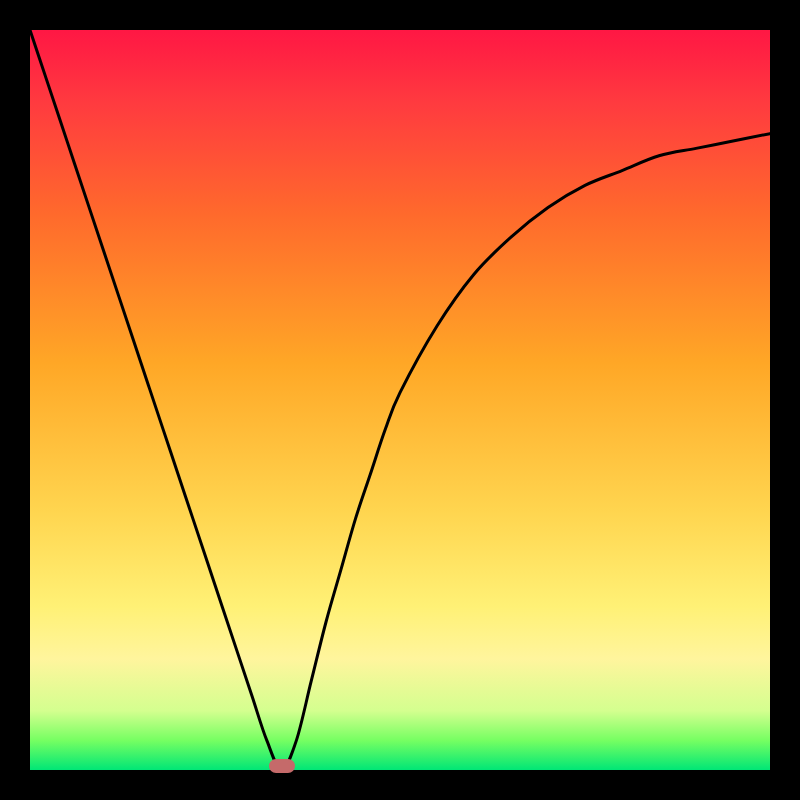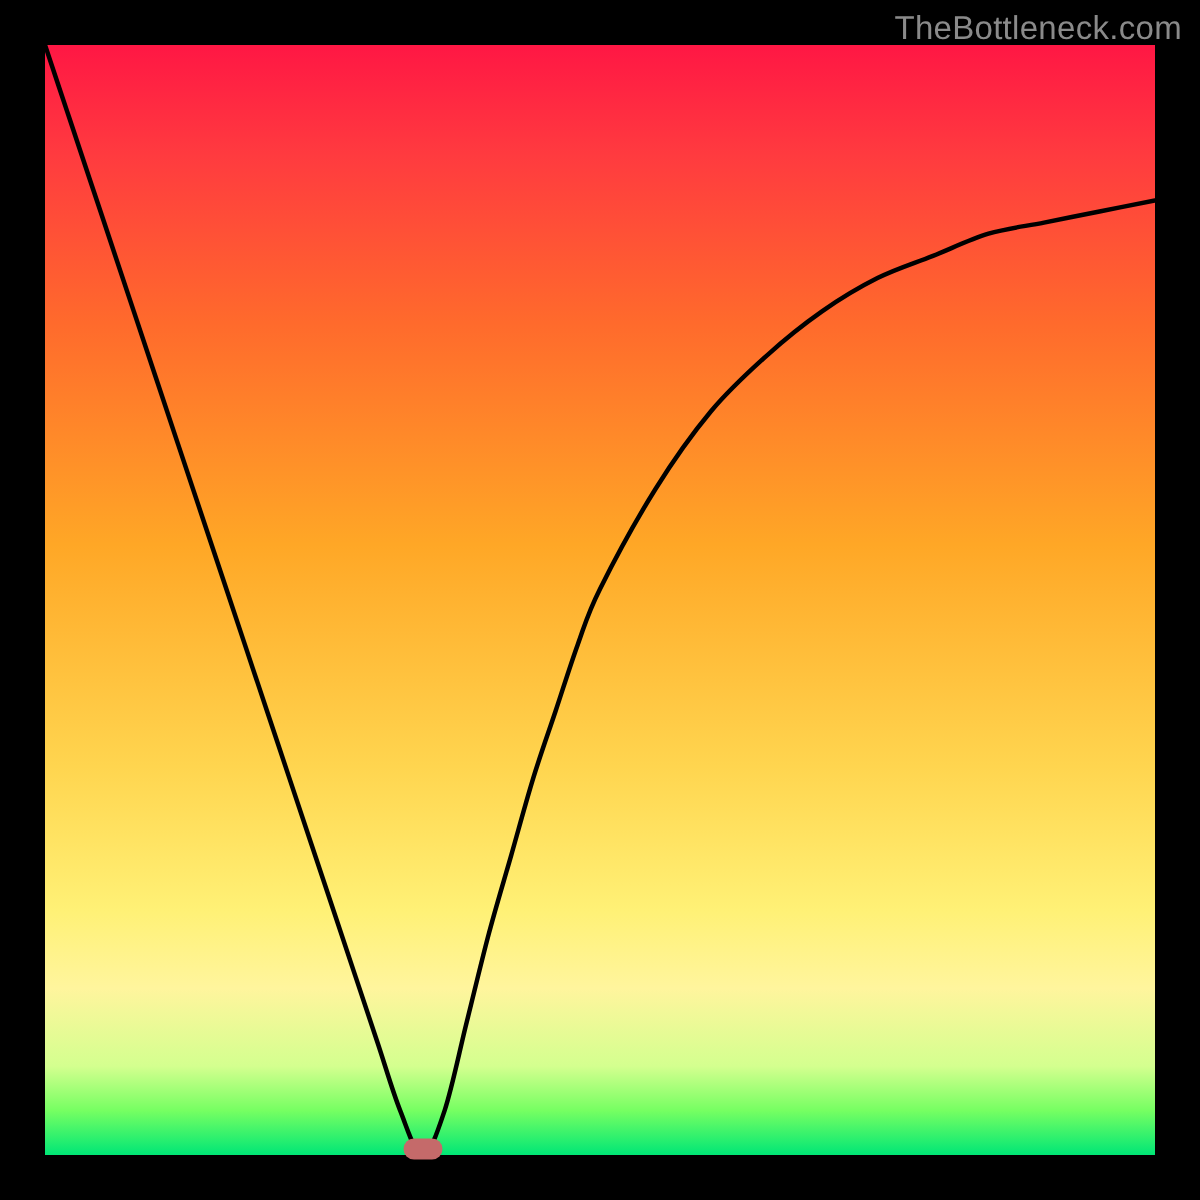--- a/index.html
+++ b/index.html
@@ -57,20 +57,19 @@
     height: 14px;
     border-radius: 7px;
     background: #c56a6a;
     transform: translate(-50%, -50%);
   }
 </style>
 </head>
 <body>
 
 <div class="frame">
-  <div class="watermark">TheBottleneck.com</div>
   <div class="plot-area">
     <svg class="curve" viewBox="0 0 740 740" preserveAspectRatio="none">
       <path id="curve-path" d="M 0 0 C 2.466666666666667 7.4000000000000155, 9.866666666666667 29.6000000000001, 14.8 44.40000000000009 C 19.733333333333334 59.20000000000008, 24.666666666666668 73.99999999999996, 29.6 88.79999999999995 C 34.53333333333333 103.59999999999995, 39.46666666666667 118.40000000000003, 44.4 133.20000000000005 C 49.33333333333333 148.00000000000006, 54.266666666666666 162.80000000000004, 59.2 177.60000000000002 C 64.13333333333334 192.4, 69.06666666666666 207.20000000000002, 74 222 C 78.93333333333334 236.79999999999998, 83.86666666666666 251.59999999999997, 88.8 266.4 C 93.73333333333333 281.2, 98.66666666666667 296, 103.60000000000001 310.8 C 108.53333333333335 325.6, 113.46666666666667 340.4, 118.4 355.2 C 123.33333333333334 370, 128.26666666666665 384.79999999999995, 133.2 399.59999999999997 C 138.13333333333333 414.4, 143.06666666666666 429.2, 148 444 C 152.93333333333334 458.8, 157.86666666666667 473.59999999999997, 162.8 488.4 C 167.73333333333335 503.2, 172.66666666666666 518, 177.6 532.8 C 182.53333333333333 547.5999999999999, 187.46666666666667 562.4000000000001, 192.4 577.2 C 197.33333333333334 592, 202.26666666666668 606.8000000000001, 207.20000000000002 621.6 C 212.13333333333335 636.4, 217.06666666666666 651.2, 222 666 C 226.93333333333334 680.8, 231.86666666666667 698.0666666666666, 236.8 710.4 C 241.73333333333335 722.7333333333333, 246.66666666666669 740, 251.60000000000002 740 C 256.53333333333336 740, 261.46666666666664 725.1999999999999, 266.4 710.4 C 271.3333333333333 695.6, 276.26666666666665 670.9333333333334, 281.2 651.2 C 286.1333333333333 631.4666666666667, 291.06666666666666 610.5, 296 592 C 300.93333333333334 573.5, 305.8666666666667 557.4666666666667, 310.8 540.2 C 315.73333333333335 522.9333333333334, 320.6666666666667 504.43333333333334, 325.6 488.4 C 330.53333333333336 472.3666666666666, 335.4666666666667 458.8, 340.40000000000003 444 C 345.33333333333337 429.2, 350.26666666666665 413.16666666666663, 355.2 399.59999999999997 C 360.1333333333333 386.0333333333333, 361.3666666666667 379.8666666666666, 370 362.59999999999997 C 378.6333333333333 345.3333333333333, 394.66666666666674 315.73333333333335, 407.00000000000006 296 C 419.33333333333337 276.26666666666665, 431.6666666666667 259, 444 244.2 C 456.3333333333333 229.4, 468.6666666666667 218.30000000000004, 481 207.20000000000005 C 493.3333333333333 196.10000000000005, 505.6666666666667 186.23333333333338, 518 177.60000000000002 C 530.3333333333334 168.96666666666667, 542.6666666666666 161.56666666666666, 555 155.39999999999998 C 567.3333333333334 149.2333333333333, 579.6666666666666 145.53333333333322, 592 140.5999999999999 C 604.3333333333334 135.6666666666666, 616.6666666666666 129.50000000000006, 629 125.80000000000007 C 641.3333333333334 122.10000000000008, 653.6666666666666 120.86666666666666, 666 118.39999999999998 C 678.3333333333334 115.9333333333333, 690.6666666666666 113.46666666666665, 703 111 C 715.3333333333334 108.53333333333335, 733.8333333333334 104.83333333333336, 740 103.60000000000002"></path>
     </svg>
     <div class="marker" id="marker" style="left: 251.6px; top: 736px;"></div>
   </div>
 </div>
 
 </body></html>

